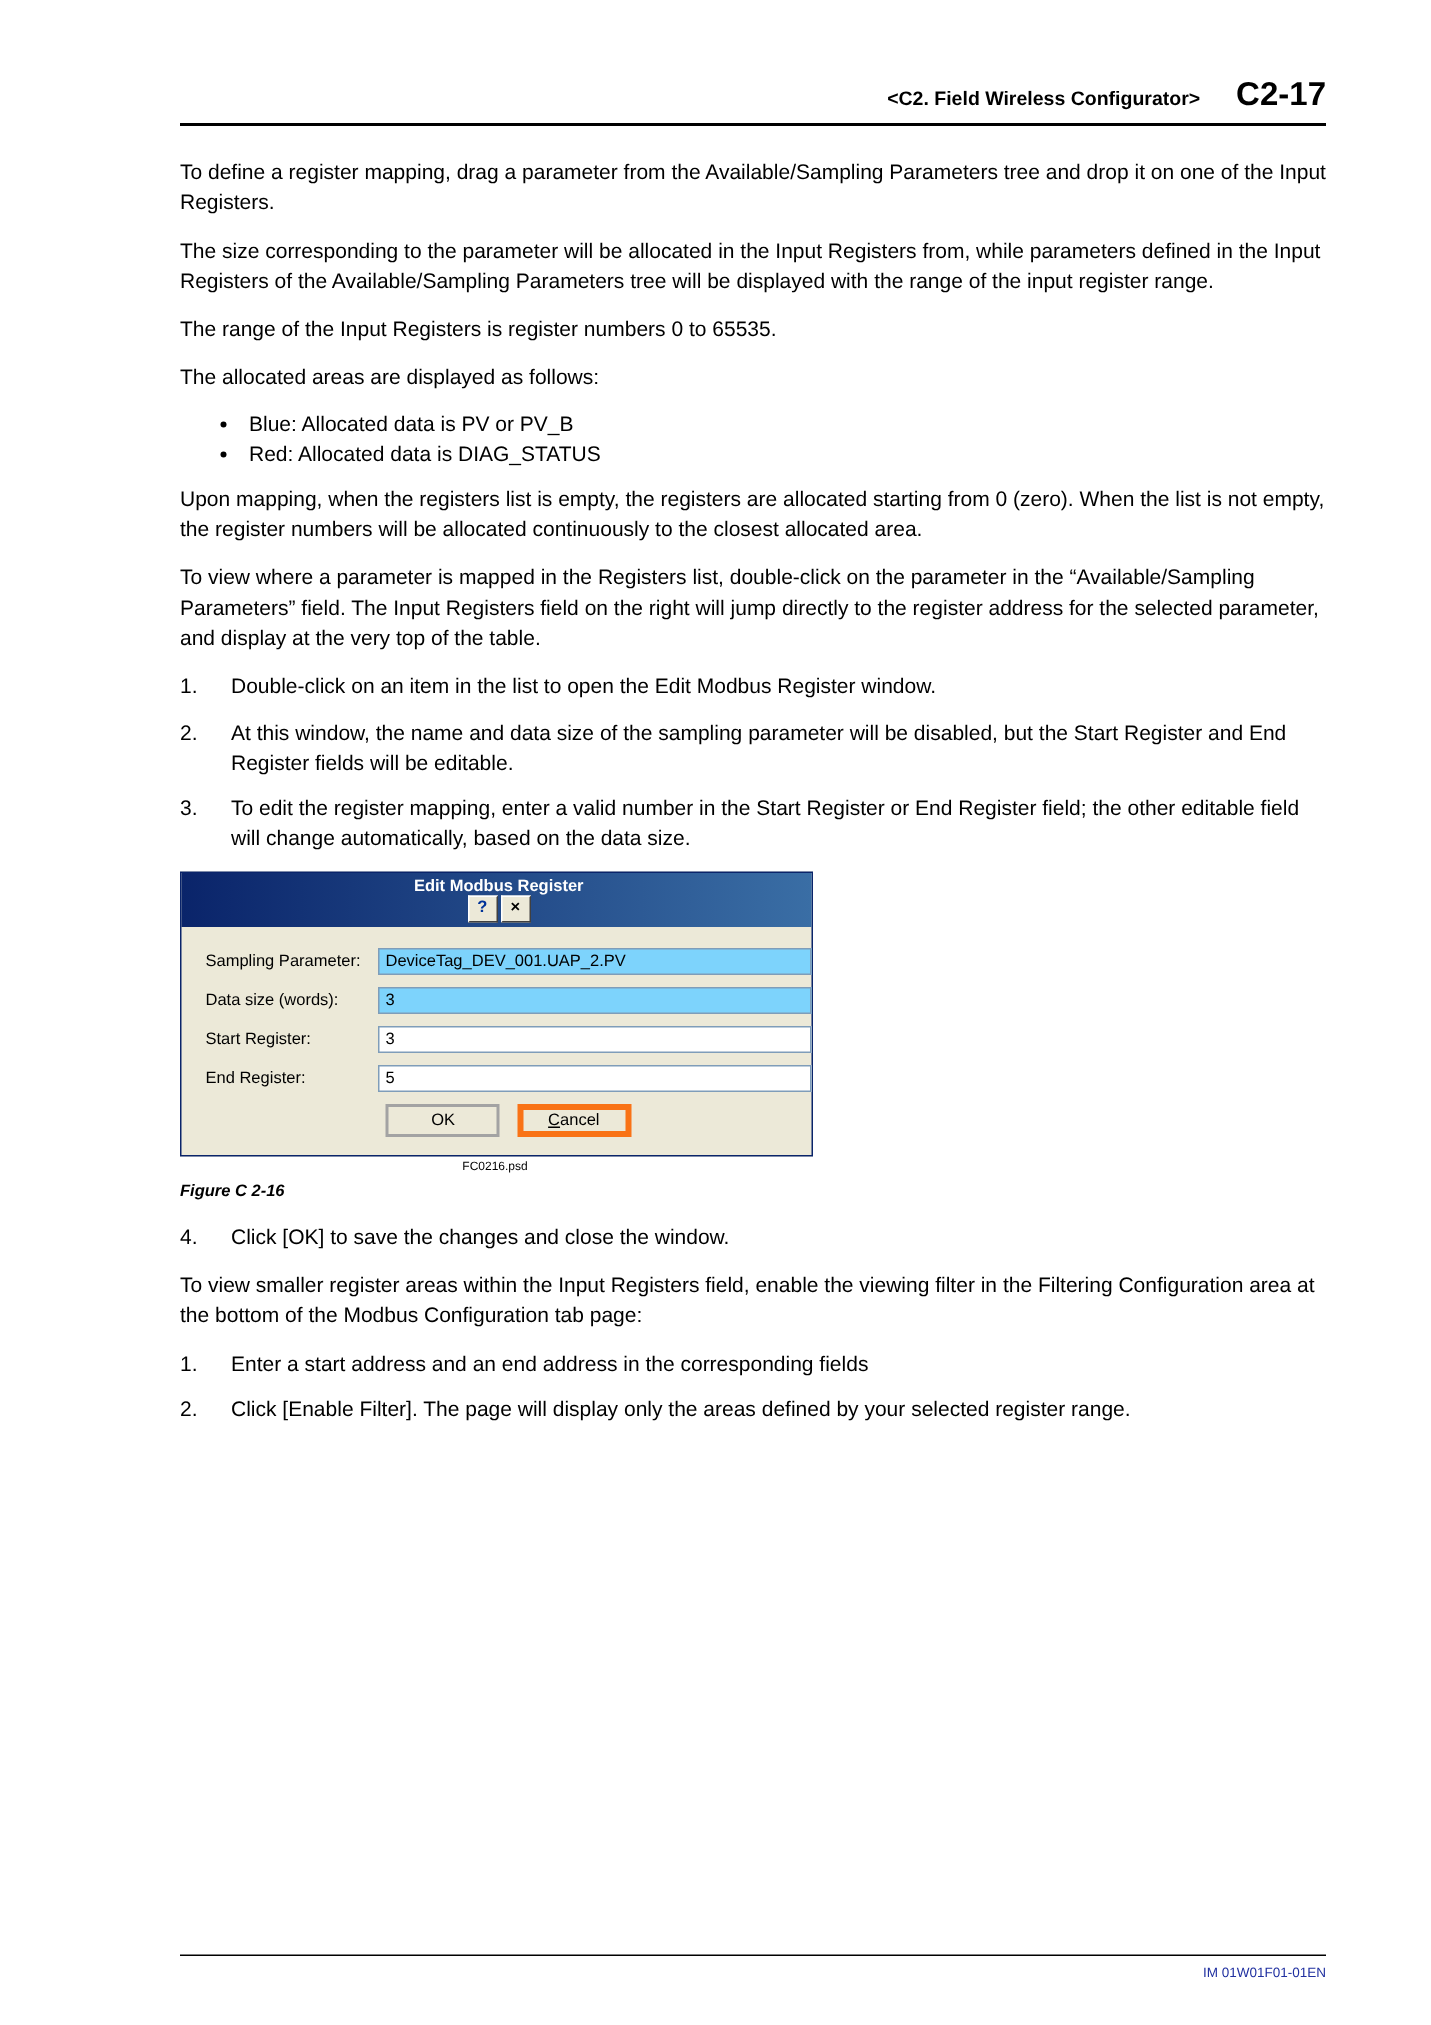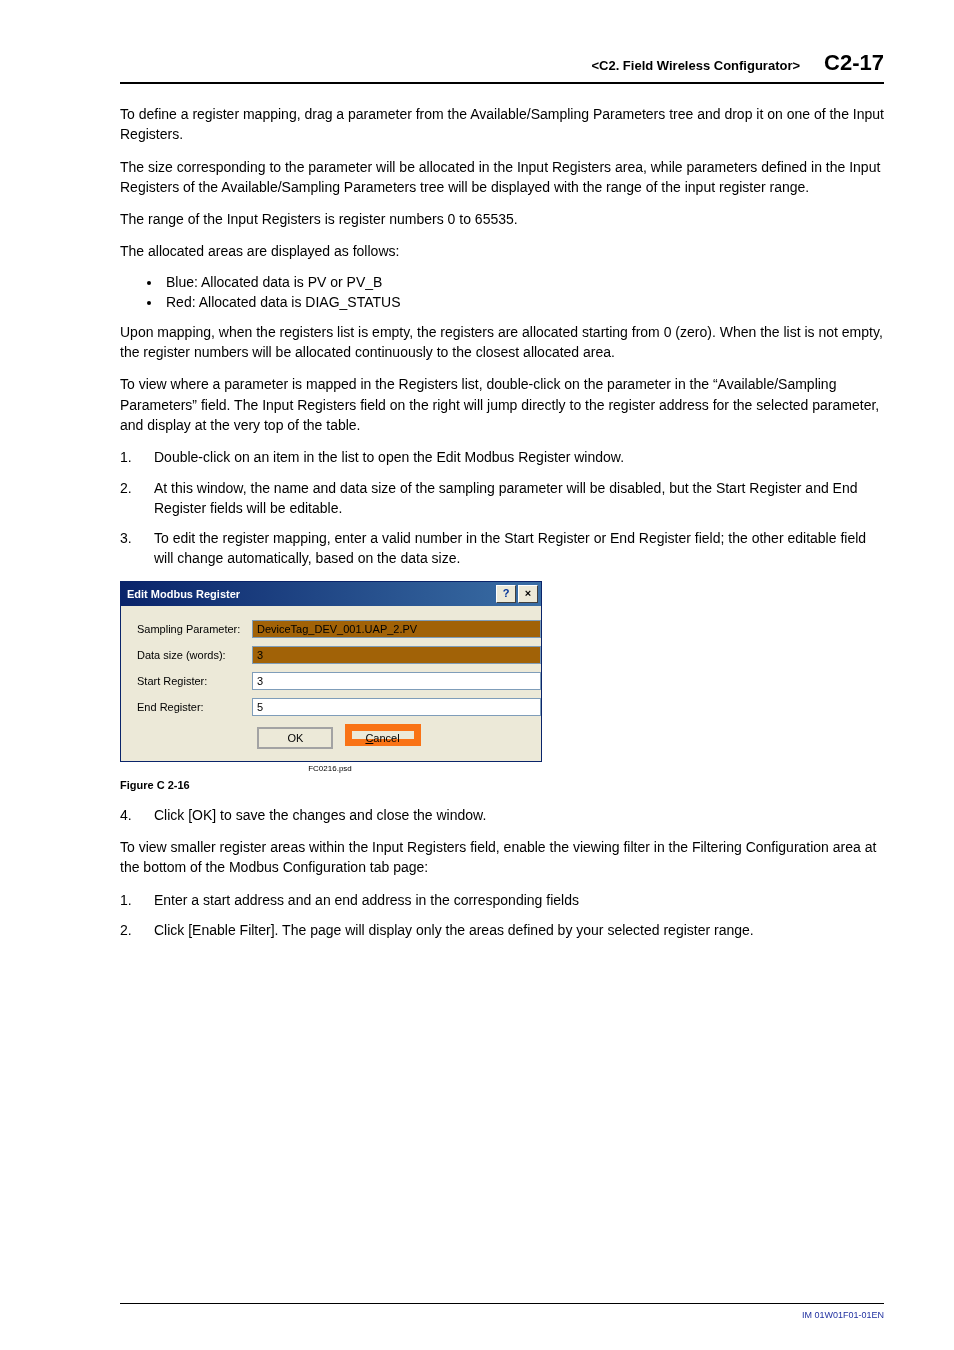--- a/index.html
+++ b/index.html
@@ -65,38 +65,40 @@
     line-height: 1.45;
   }
   .numlist .num {
     width: 34px;
     flex-shrink: 0;
   }
   .figcap {
     font-size: 11px;
     font-weight: bold;
     margin: 6px 0 14px 0;
+    font-style: italic;
   }
   
   .dialog {
     width: 420px;
     margin: 6px 0 0 0;
     border: 1px solid #0a246a;
     background: #ece9d8;
     font-family: Tahoma, Arial, sans-serif;
     font-size: 11px;
   }
   .dlg-title {
     background: linear-gradient(to right, #0a246a, #3a6ea5);
     color: #fff;
     display: flex;
     justify-content: space-between;
     align-items: center;
     padding: 3px 3px 3px 6px;
     font-weight: bold;
+    flex-direction: column;
   }
   .dlg-title .btns {
     display: flex;
     gap: 2px;
   }
   .dlg-title .tbtn {
     width: 18px;
     height: 16px;
     background: #ece9d8;
     border: 1px solid #fff;
@@ -125,32 +127,32 @@
     flex: 1;
     height: 18px;
     border: 1px solid #7f9db9;
     background: #fff;
     box-sizing: border-box;
     padding: 0 4px;
     font-family: Tahoma, Arial, sans-serif;
     font-size: 11px;
   }
   .dlg-row .inp.disabled {
-    background: #a16207;
+    background: #7dd3fc;
     color: #000;
   }
   .dlg-btns {
     text-align: center;
     margin-top: 8px;
   }
   .dlg-btns button {
     width: 76px;
     height: 22px;
     margin: 0 4px;
-    border: 7px solid #f97316;
+    border: 4px solid #f97316;
     background: #ece9d8;
     font-family: Tahoma, Arial, sans-serif;
     font-size: 11px;
   }
   .dlg-btns button.primary {
     border: 2px solid #a3a3a3;
   }
   .psd-lbl {
     text-align: center;
     font-size: 8px;
@@ -176,21 +178,21 @@
 
 <div class="page">
 
   <div class="header-row">
     <span class="section-title">&lt;C2.  Field Wireless Configurator&gt;</span>
     <span class="page-num">C2-17</span>
   </div>
   <hr class="hr-thick">
 
   <p class="para">To define a register mapping, drag a parameter from the Available/Sampling Parameters tree and drop it on one of the Input Registers.</p>
-  <p class="para">The size corresponding to the parameter will be allocated in the Input Registers area, while parameters defined in the Input Registers of the Available/Sampling Parameters tree will be displayed with the range of the input register range.</p>
+  <p class="para">The size corresponding to the parameter will be allocated in the Input Registers from, while parameters defined in the Input Registers of the Available/Sampling Parameters tree will be displayed with the range of the input register range.</p>
   <p class="para">The range of the Input Registers is register numbers 0 to 65535.</p>
   <p class="para">The allocated areas are displayed as follows:</p>
 
   <ul class="bullets">
     <li>Blue: Allocated data is PV or PV_B</li>
     <li>Red: Allocated data is DIAG_STATUS</li>
   </ul>
 
   <p class="para">Upon mapping, when the registers list is empty, the registers are allocated starting from 0 (zero). When the list is not empty, the register numbers will be allocated continuously to the closest allocated area.</p>
   <p class="para">To view where a parameter is mapped in the Registers list, double-click on the parameter in the “Available/Sampling Parameters” field. The Input Registers field on the right will jump directly to the register address for the selected parameter, and display at the very top of the table.</p>

